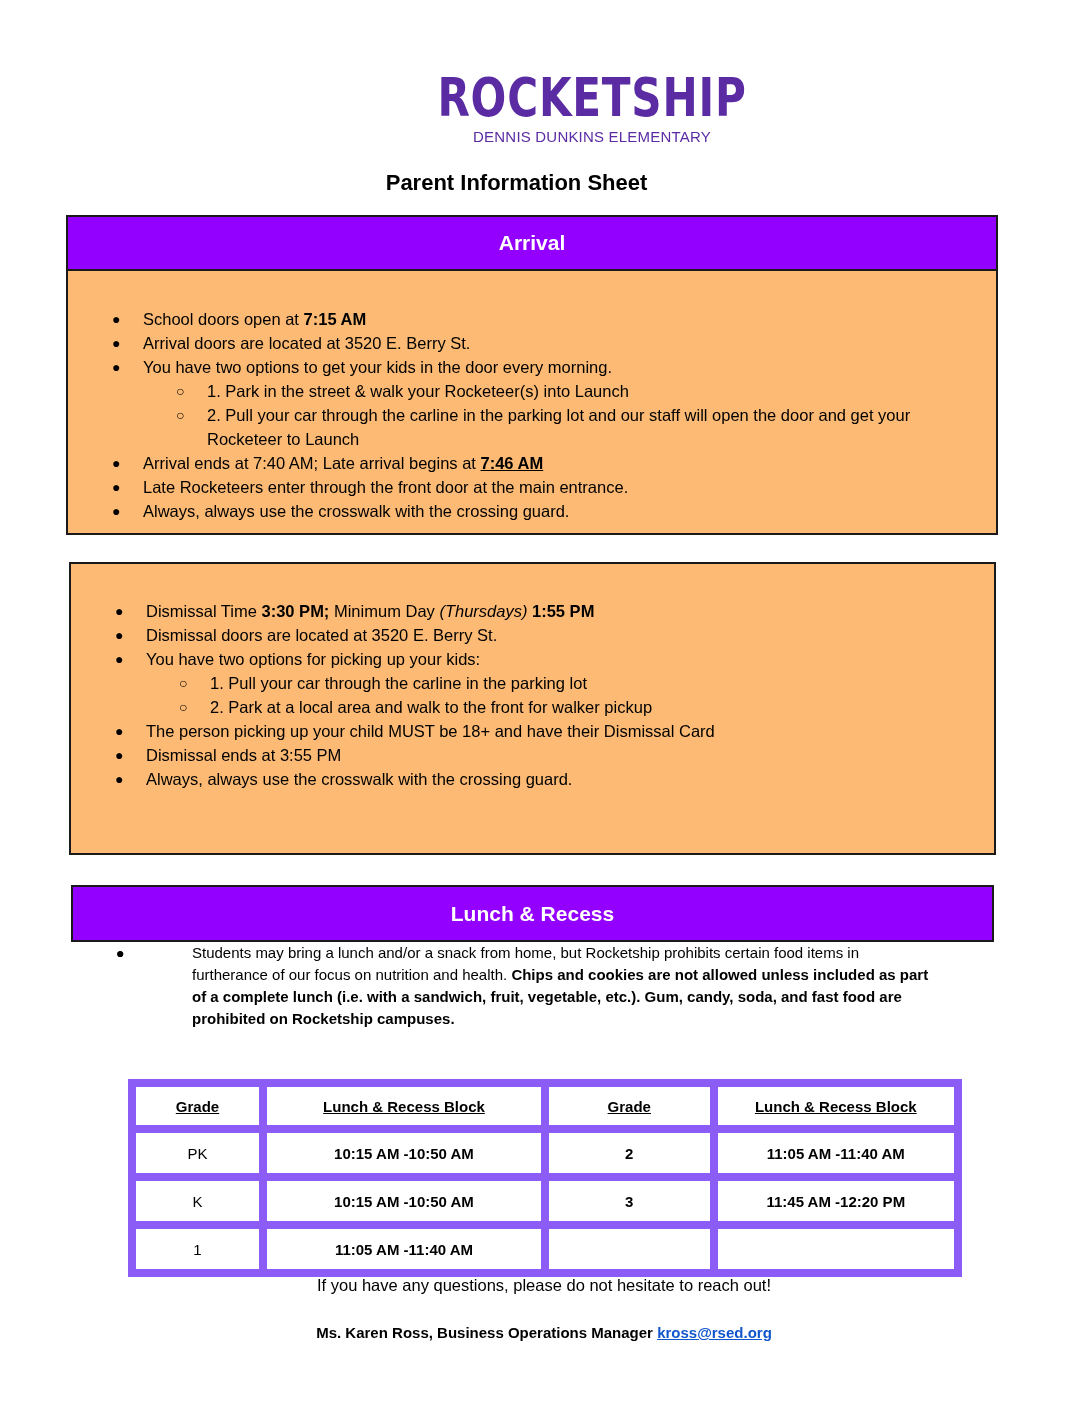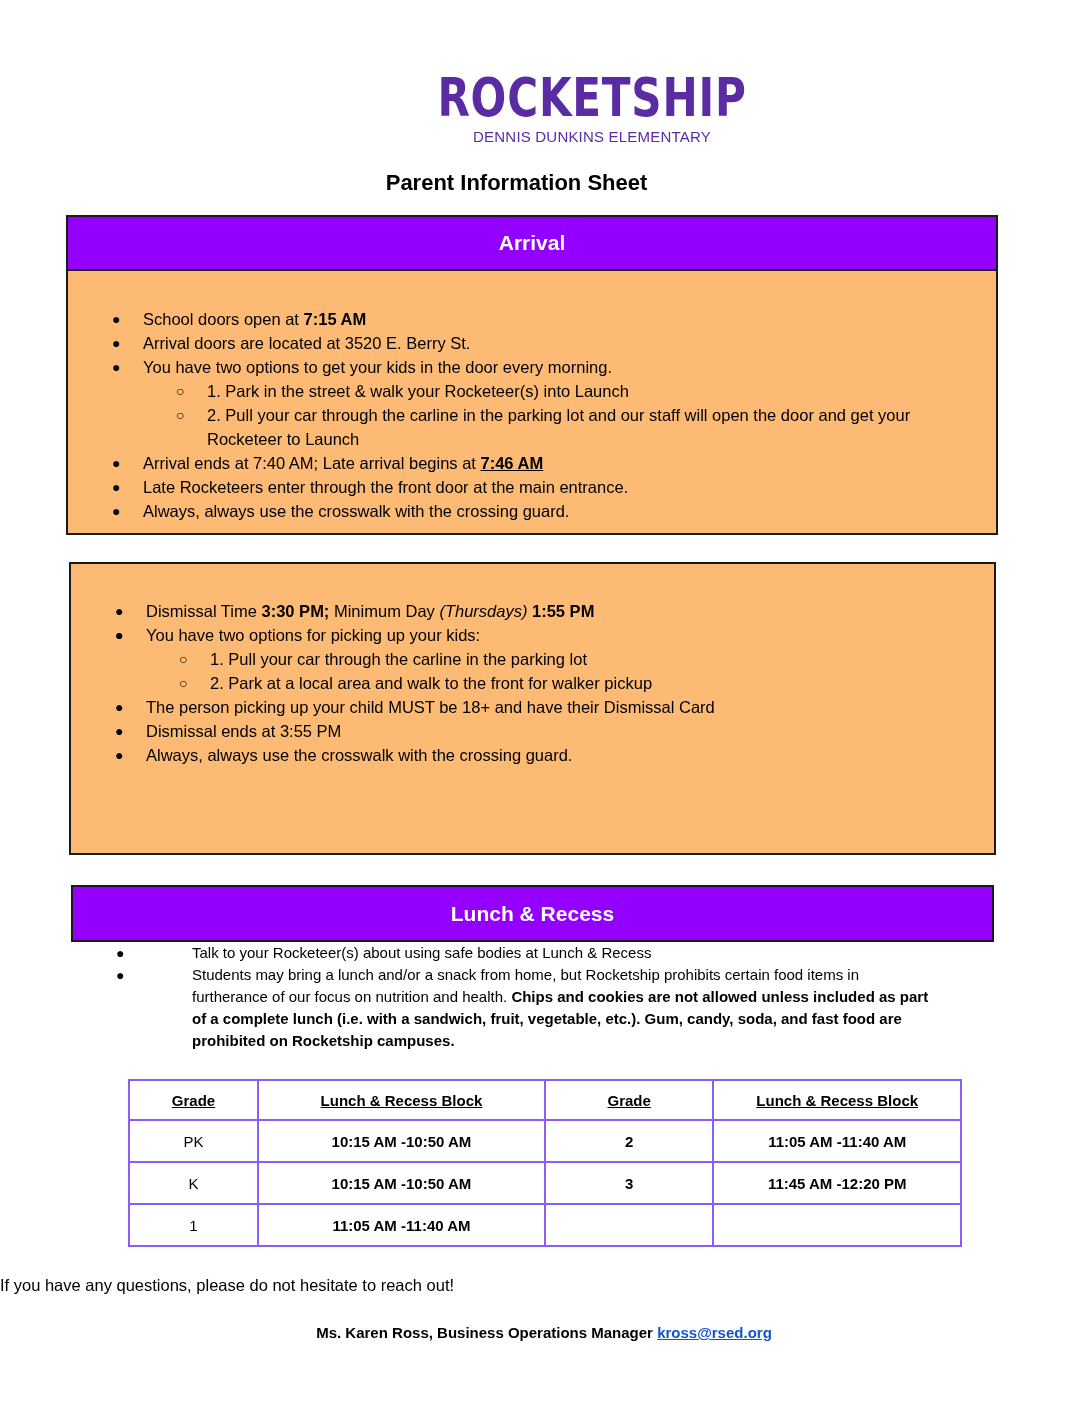--- a/index.html
+++ b/index.html
@@ -12,25 +12,25 @@
   .page-title { position: absolute; top: 170px; left: 0; width: 1033px; text-align: center; font-weight: bold; font-size: 22px; }
 
   .box { position: absolute; border: 2px solid #1a1a1a; background: #fdba74; box-sizing: border-box; }
   .box-head { background: #9400ff; color: #fff; text-align: center; font-weight: bold; font-size: 21px; border-bottom: 2px solid #1a1a1a; box-sizing: border-box; display: flex; align-items: center; justify-content: center; }
 
   ul.list { list-style: none; margin: 0; padding: 0; font-family: "Liberation Sans Narrow", "Liberation Sans", sans-serif; font-size: 16.5px; }
   ul.list li { position: relative; line-height: 24px; }
   .bullet { position: absolute; font-size: 14px; }
 
   table.sched { position: absolute; left: 128px; top: 1079px; width: 834px; border-collapse: collapse; font-family: "Liberation Sans", sans-serif; font-size: 15px; }
-  table.sched td { border: 2px solid #8b5cf6; text-align: center; height: 38px; padding: 0; }
+  table.sched td { border: 8px solid #8b5cf6; text-align: center; height: 38px; padding: 0; }
   table.sched td.hdr { font-weight: bold; text-decoration: underline; }
   table.sched td.b { font-weight: bold; }
 
-  .footer1 { position: absolute; top: 1276px; left: 0; width: 1088px; font-size: 16.5px; }
+  .footer1 { position: absolute; top: 1276px; left: 0; width: 1088px; text-align: center; font-size: 16.5px; }
   .footer2 { position: absolute; top: 1324px; left: 0; width: 1088px; text-align: center; font-size: 15px; font-weight: bold; }
   .email { color: #1155cc; text-decoration: underline; }
 </style>
 </head>
 <body>
 
 <div class="logo">
   <span class="logo-main">ROCKETSHIP</span>
   <span class="logo-sub">DENNIS DUNKINS ELEMENTARY</span>
 </div>
@@ -47,35 +47,35 @@
       <li style="padding-left: 139px; padding-right: 14px;"><span class="bullet" style="left: 108px;">○</span><span>2. Pull your car through the carline in the parking lot and our staff will open the door and get your Rocketeer to Launch</span></li>
       <li style="padding-left: 75px; padding-right: 14px;"><span class="bullet" style="left: 44px;">●</span><span>Arrival ends at </span><span style="font-weight: normal;">7:40 AM;</span><span> Late arrival begins at </span><span style="font-weight: bold; text-decoration: underline;">7:46 AM</span></li>
       <li style="padding-left: 75px; padding-right: 14px;"><span class="bullet" style="left: 44px;">●</span><span>Late Rocketeers enter through the front door at the main entrance.</span></li>
       <li style="padding-left: 75px; padding-right: 14px;"><span class="bullet" style="left: 44px;">●</span><span>Always, always use the crosswalk with the crossing guard.</span></li>
     </ul>
 </div>
 
 <div class="box" style="left:69px; top:562px; width:927px; height:293px;">
   <ul class="list" id="dismissal-list" style="margin-top:35px;">
       <li style="padding-left: 75px; padding-right: 14px;"><span class="bullet" style="left: 44px;">●</span><span>Dismissal Time </span><span style="font-weight: bold;">3:30 PM;</span><span> Minimum Day </span><span style="font-style: italic;">(Thursdays)</span><span> </span><span style="font-weight: bold;">1:55 PM</span></li>
-      <li style="padding-left: 75px; padding-right: 14px;"><span class="bullet" style="left: 44px;">●</span></li>
+      <li style="padding-left: 75px; padding-right: 14px;"><span class="bullet" style="left: 44px;">●</span><span>Dismissal doors are located at 3520 E. Berry St.</span></li>
       <li style="padding-left: 75px; padding-right: 14px;"><span class="bullet" style="left: 44px;">●</span><span>You have two options for picking up your kids:</span></li>
       <li style="padding-left: 139px; padding-right: 14px;"><span class="bullet" style="left: 108px;">○</span><span>1. Pull your car through the carline in the parking lot</span></li>
       <li style="padding-left: 139px; padding-right: 14px;"><span class="bullet" style="left: 108px;">○</span><span>2. Park at a local area and walk to the front for walker pickup</span></li>
       <li style="padding-left: 75px; padding-right: 14px;"><span class="bullet" style="left: 44px;">●</span><span>The person picking up your child MUST be 18+ and have their Dismissal Card</span></li>
       <li style="padding-left: 75px; padding-right: 14px;"><span class="bullet" style="left: 44px;">●</span><span>Dismissal ends at </span><span style="font-weight: normal;">3:55 PM</span></li>
       <li style="padding-left: 75px; padding-right: 14px;"><span class="bullet" style="left: 44px;">●</span><span>Always, always use the crosswalk with the crossing guard.</span></li>
     </ul>
 </div>
 
 <div class="box" style="left:71px; top:885px; width:923px; height:57px;">
   <div class="box-head" style="height:53px; border-bottom:none;">Lunch &amp; Recess</div>
 </div>
 <ul class="list" id="lunch-list" style="position:absolute; left:0; top:942px; width:1088px; font-size:15px;">
-    <li style="padding-left: 192px; padding-right: 150px; line-height: 22px;"><span class="bullet" style="left: 116px;">●</span><span>Talk to your Rocketeer(s) about using safe bodies at Lunch &amp; Recess</span></li>
+    <li style="padding-left: 192px; padding-right: 150px; line-height: 22px;"><span class="bullet" style="left: 116px;">●</span></li>
     <li style="padding-left: 192px; padding-right: 150px; line-height: 22px;"><span class="bullet" style="left: 116px;">●</span><span>Students may bring a lunch and/or a snack from home, but Rocketship prohibits certain food items in furtherance of our focus on nutrition and health. </span><span style="font-weight: bold;">Chips and cookies are not allowed unless included as part of a complete lunch (i.e. with a sandwich, fruit, vegetable, etc.). Gum, candy, soda, and fast food are prohibited on Rocketship campuses.</span></li>
   </ul>
 
 <table class="sched">
   <tbody id="sched-body">
       <tr>
         <td class="hdr" style="width: 128px;">Grade</td>
         <td class="hdr" style="width: 288px;">Lunch &amp; Recess Block</td>
         <td class="hdr" style="width: 168px;">Grade</td>
         <td class="hdr" style="width: 248px;">Lunch &amp; Recess Block</td>

